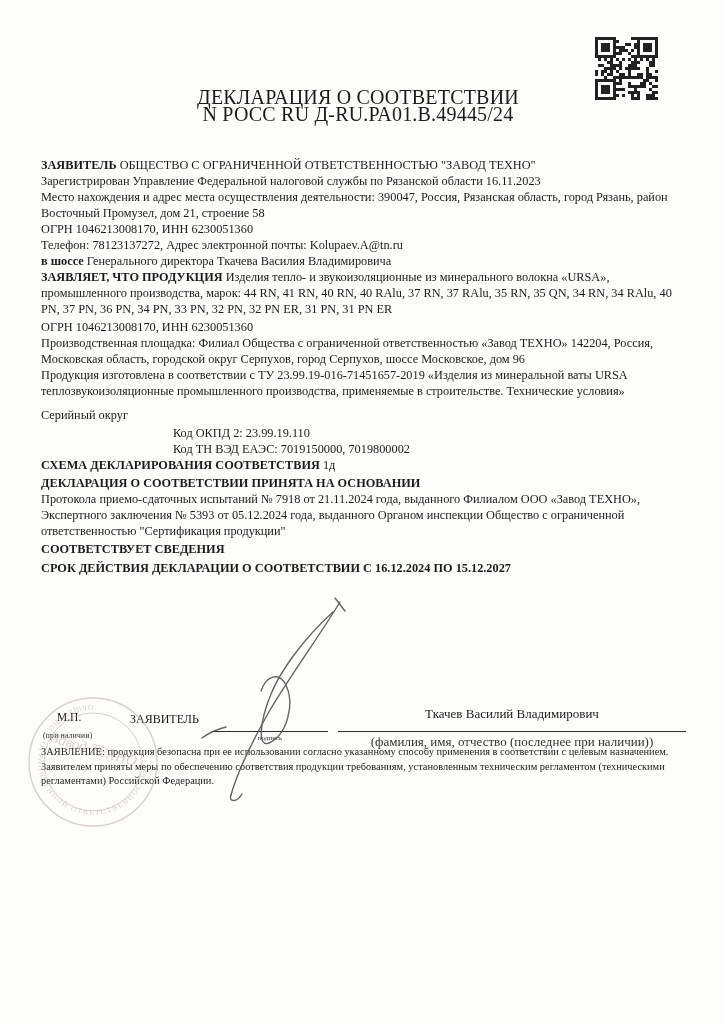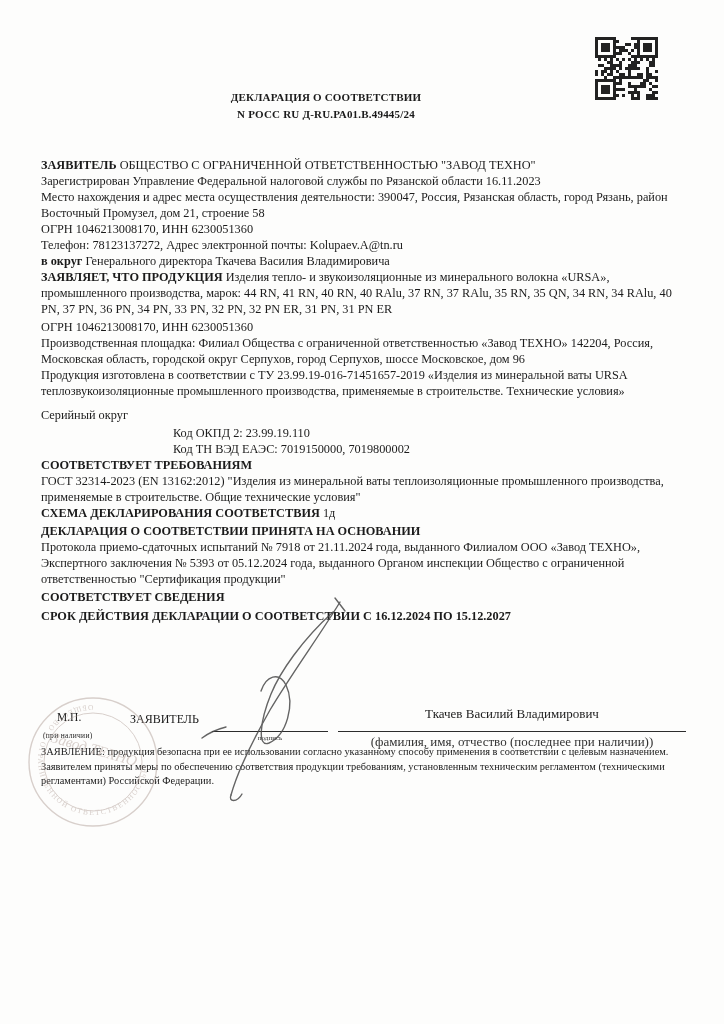--- a/index.html
+++ b/index.html
@@ -3,21 +3,21 @@
 <meta charset="utf-8">
 <style>
   html,body{margin:0;padding:0;background:#ffffff;}
   .page{
     position:relative;width:724px;height:1024px;background:#fdfdfc;
     font-family:"Liberation Serif","DejaVu Serif",serif;color:#1b1b1b;overflow:hidden;
   }
   .qr{position:absolute;left:595px;top:37px;width:63px;height:63px;}
   .title{
     position:absolute;top:89px;left:0;width:652px;text-align:center;
-    font-weight:bold;font-size:11px;line-height:17px;letter-spacing:.2px;
+    font-weight:normal;font-size:20px;line-height:17px;letter-spacing:.2px;padding-left:32px;
   }
   .body{
     position:absolute;top:157px;left:41px;width:650px;
     font-size:12.3px;line-height:16px;
   }
   .body b{font-weight:bold;}
   .sec{margin:0;}
   .mt2{margin-top:2px;}
   .mt3{margin-top:3px;}
   .mt8{margin-top:8px;}
@@ -289,44 +289,40 @@
   </div>
 
   <div class="body">
 
     <div class="sec">
       <div><b>ЗАЯВИТЕЛЬ</b> <span>ОБЩЕСТВО С ОГРАНИЧЕННОЙ ОТВЕТСТВЕННОСТЬЮ "ЗАВОД ТЕХНО"</span></div>
       <div>Зарегистрирован Управление Федеральной налоговой службы по Рязанской области 16.11.2023</div>
       <div>Место нахождения и адрес места осуществления деятельности: 390047, Россия, Рязанская область, город Рязань, район Восточный Промузел, дом 21, строение 58</div>
       <div>ОГРН 1046213008170, ИНН 6230051360</div>
       <div>Телефон: 78123137272, Адрес электронной почты: Kolupaev.A@tn.ru</div>
-      <div><b>в округ</b> <span>Генерального директора Ткачева Василия Владимировича</span></div>
+      <div><b>в шоссе</b> <span>Генерального директора Ткачева Василия Владимировича</span></div>
     </div>
 
     <div class="sec">
       <b>ЗАЯВЛЯЕТ, ЧТО ПРОДУКЦИЯ</b> <span>Изделия тепло- и звукоизоляционные из минерального волокна «URSA», промышленного производства, марок: 44 RN, 41 RN, 40 RN, 40 RAlu, 37 RN, 37 RAlu, 35 RN, 35 QN, 34 RN, 34 RAlu, 40 PN, 37 PN, 36 PN, 34 PN, 33 PN, 32 PN, 32 PN ER, 31 PN, 31 PN ER</span>
     </div>
 
     <div class="sec mt2">
       <div>ОГРН 1046213008170, ИНН 6230051360</div>
       <div>Производственная площадка: Филиал Общества с ограниченной ответственностью «Завод ТЕХНО» 142204, Россия, Московская область, городской округ Серпухов, город Серпухов, шоссе Московское, дом 96</div>
       <div>Продукция изготовлена в соответствии с ТУ 23.99.19-016-71451657-2019 «Изделия из минеральной ваты URSA теплозвукоизоляционные промышленного производства, применяемые в строительстве. Технические условия»</div>
     </div>
 
     <div class="sec mt8">Серийный округ</div>
 
     <div class="codes">
       <div>Код ОКПД 2: 23.99.19.110</div>
       <div>Код ТН ВЭД ЕАЭС: 7019150000, 7019800002</div>
     </div>
 
-    <div class="sec">
-      <div class="bold-line">СООТВЕТСТВУЕТ ТРЕБОВАНИЯМ</div>
-      <div>ГОСТ 32314-2023 (EN 13162:2012) "Изделия из минеральной ваты теплоизоляционные промышленного производства, применяемые в строительстве. Общие технические условия"</div>
-    </div>
 
     <div class="sec">
       <b>СХЕМА ДЕКЛАРИРОВАНИЯ СООТВЕТСТВИЯ</b> <span>1д</span>
     </div>
 
     <div class="sec mt2">
       <div class="bold-line">ДЕКЛАРАЦИЯ О СООТВЕТСТВИИ ПРИНЯТА НА ОСНОВАНИИ</div>
       <div>Протокола приемо-сдаточных испытаний № 7918 от 21.11.2024 года, выданного Филиалом ООО «Завод ТЕХНО», Экспертного заключения № 5393 от 05.12.2024 года, выданного Органом инспекции Общество с ограниченной ответственностью "Сертификация продукции"</div>
     </div>
 

